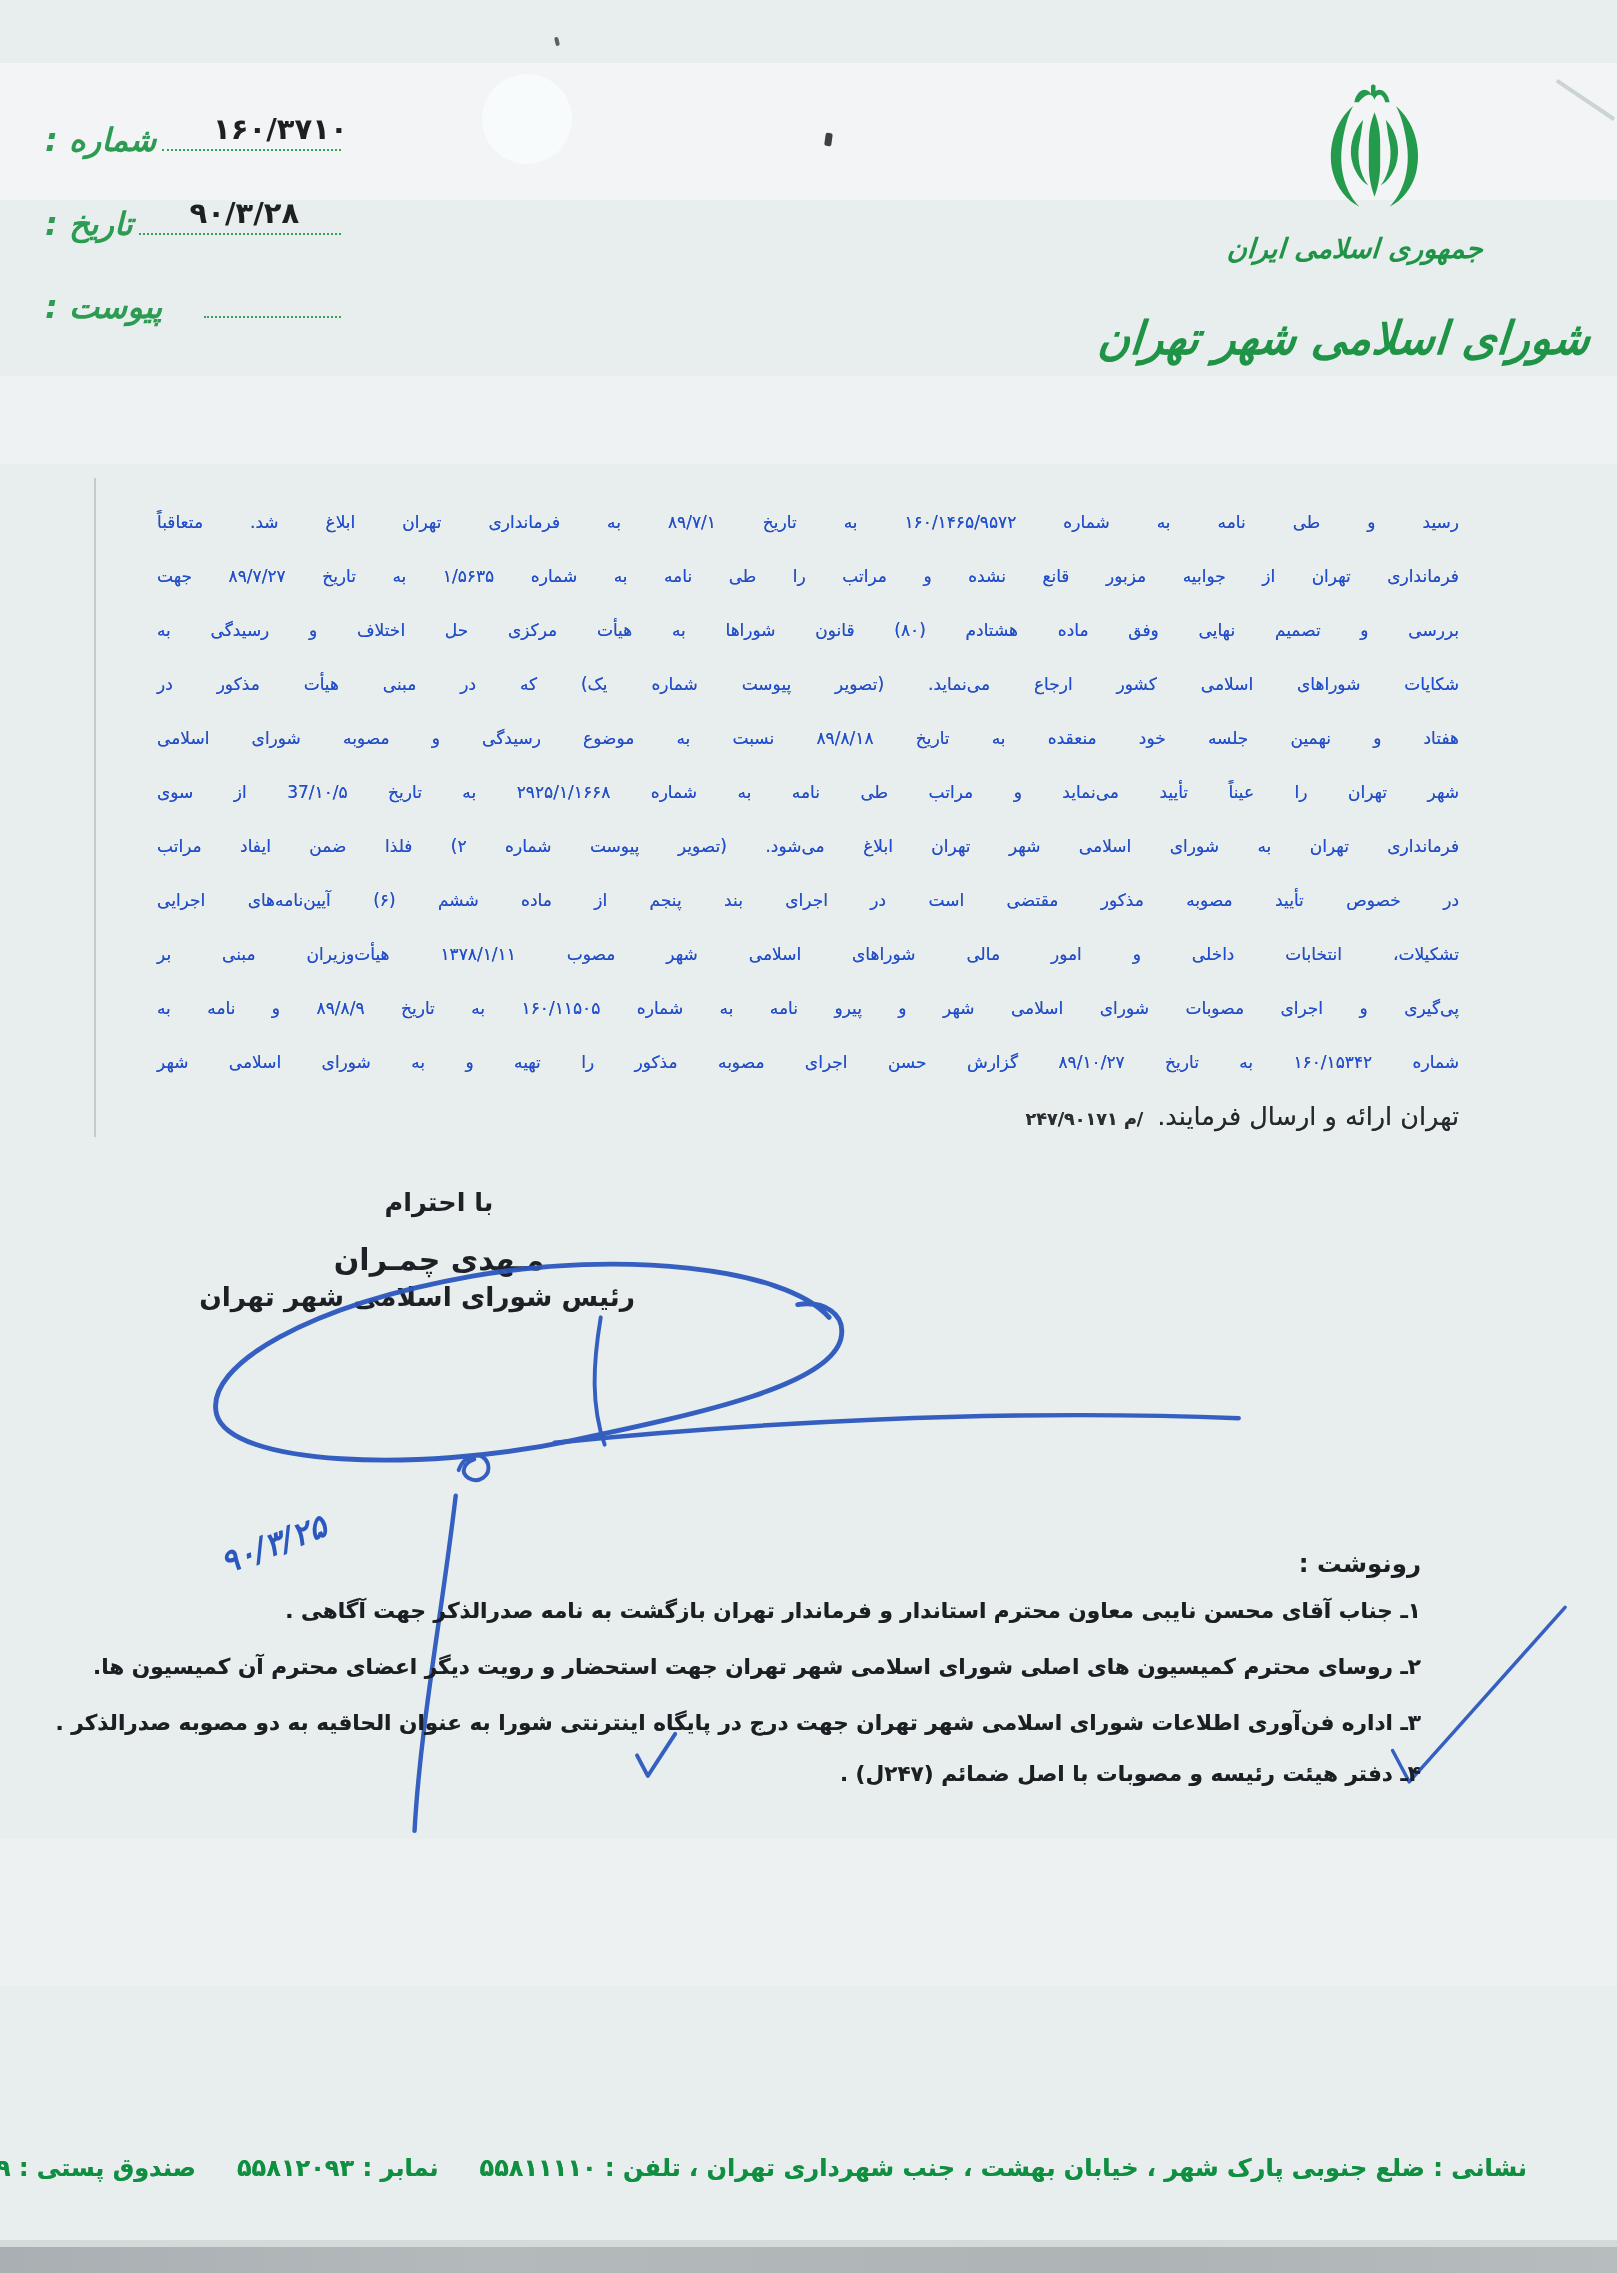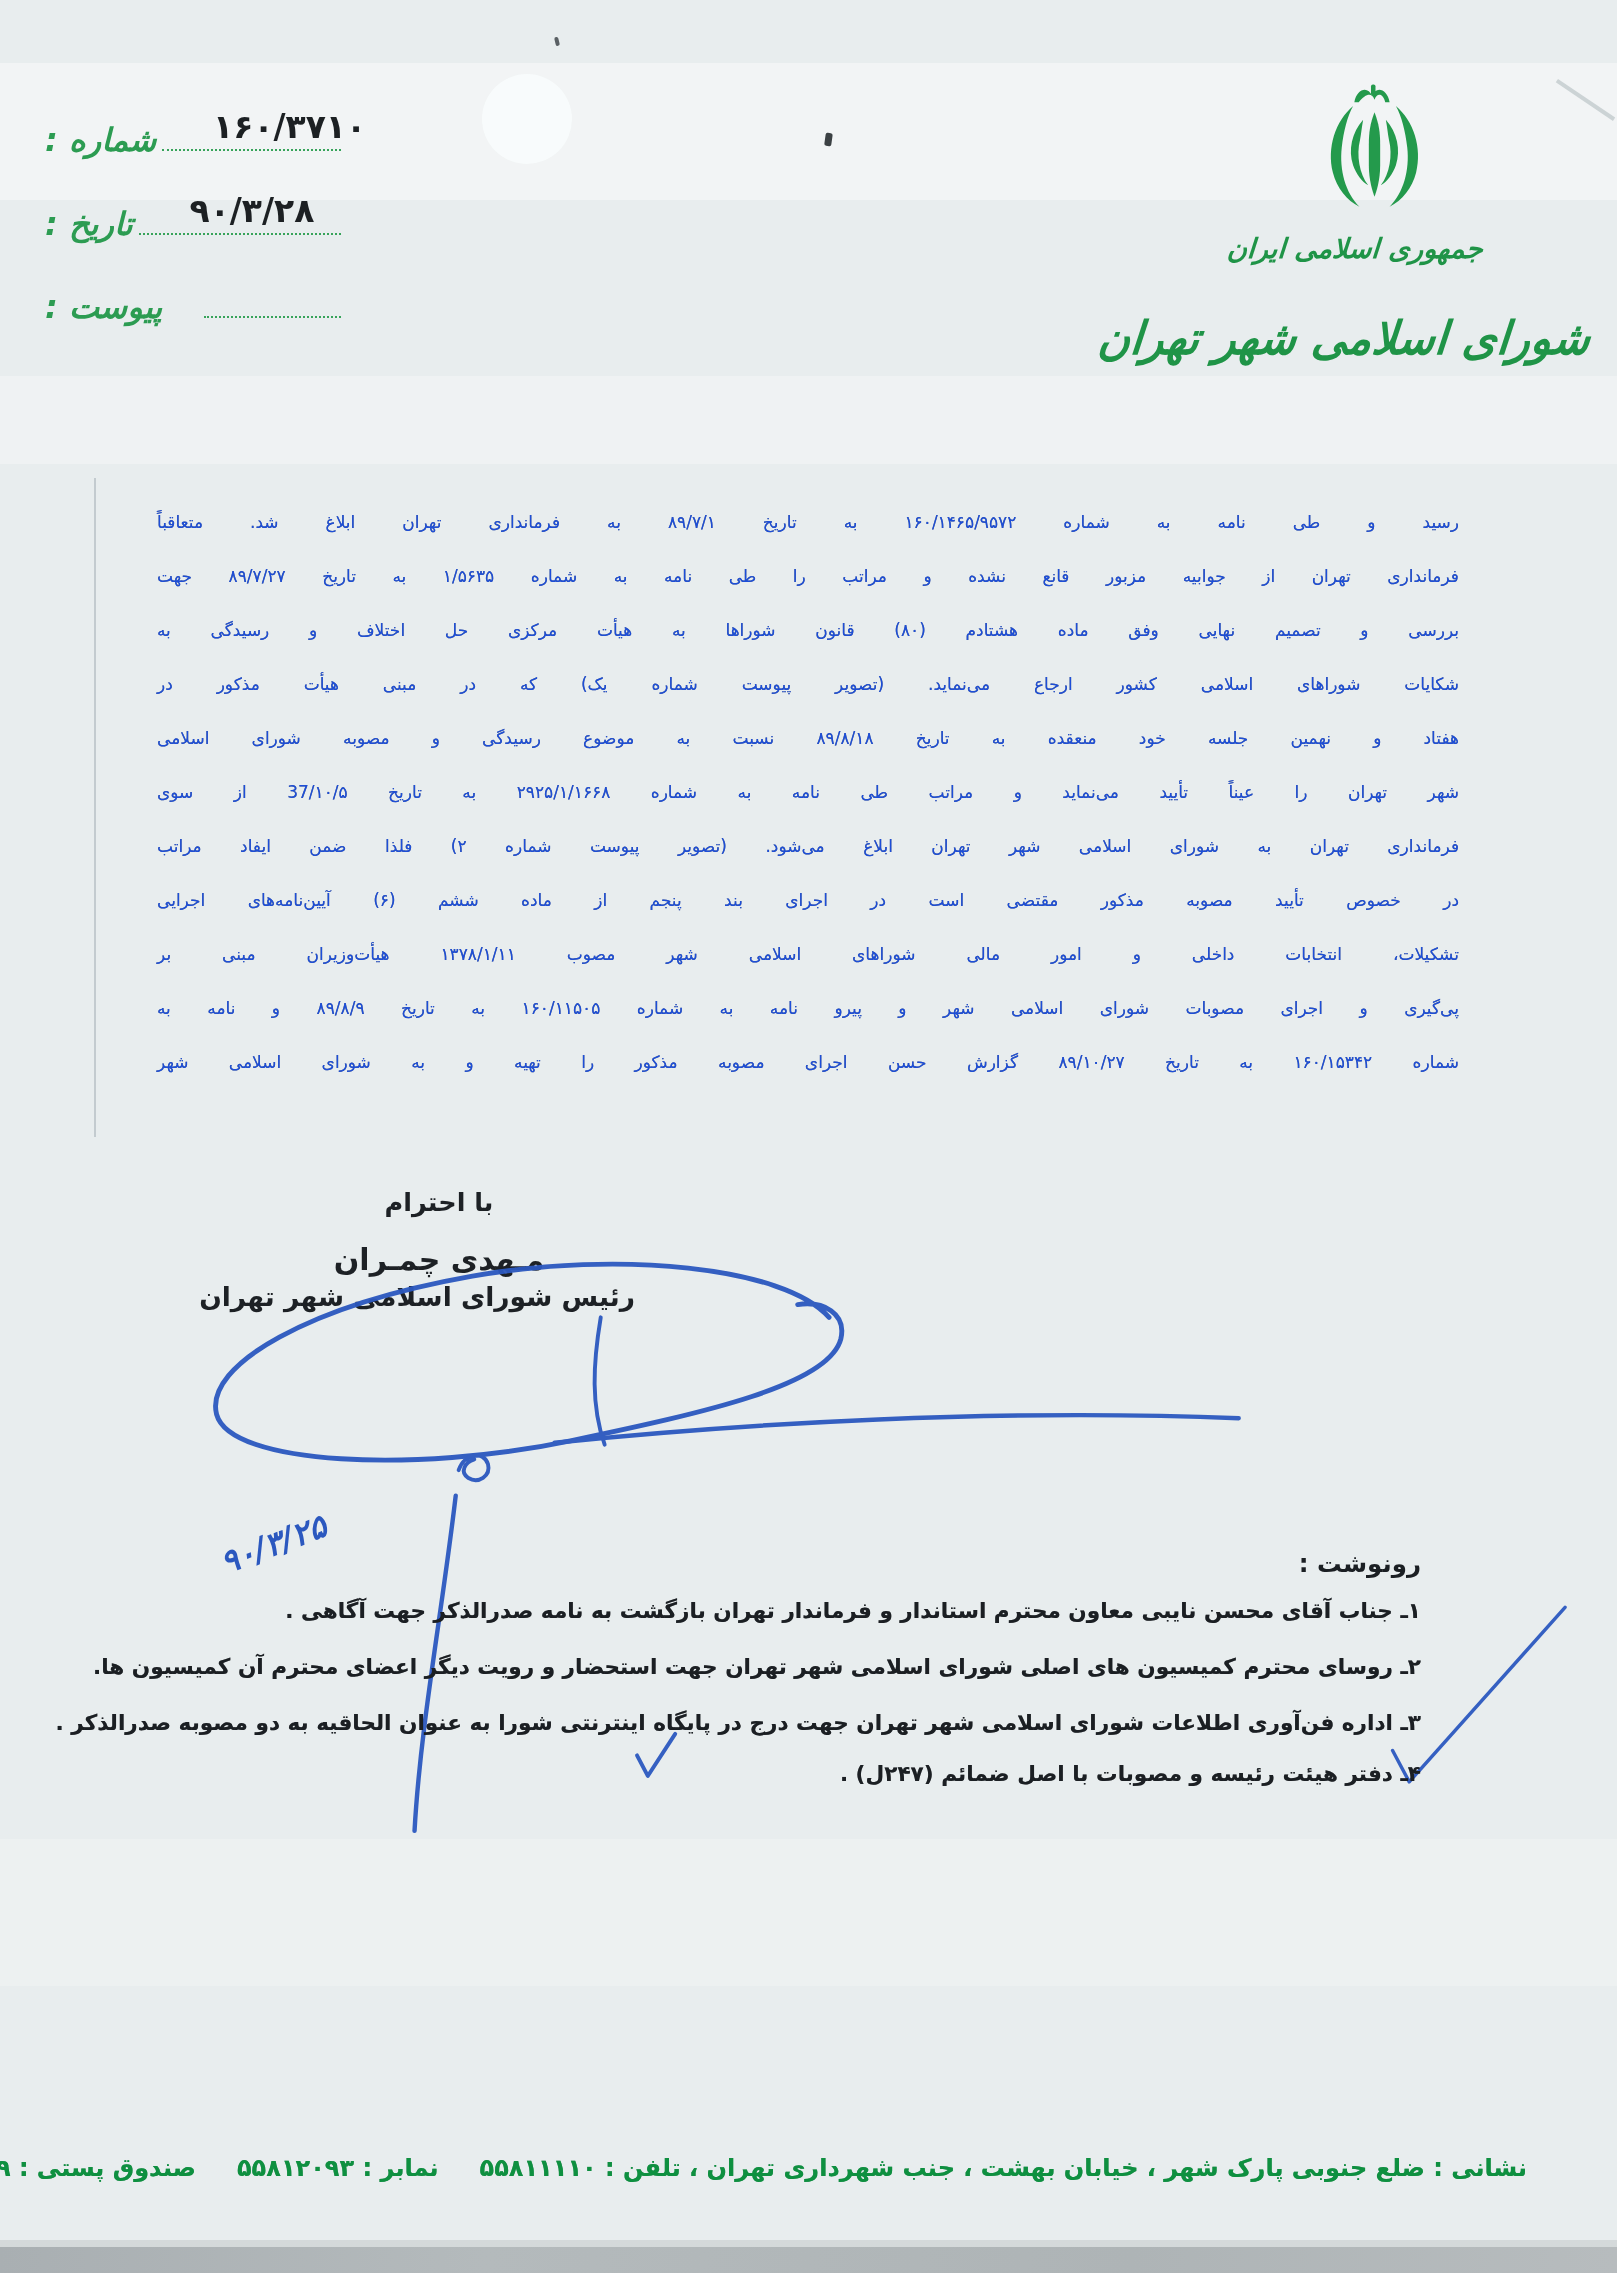--- a/index.html
+++ b/index.html
@@ -28,21 +28,21 @@
   .bottom-strip-edge{position:absolute; left:0; right:0; bottom:27.4px; height:6.9px;
     background:#d4d9da;}
 
   
   .meta-row{position:absolute; left:45px; width:296px; display:flex; align-items:flex-end;}
   .meta-row.r1{top:104px;}
   .meta-row.r2{top:188px;}
   .meta-row.r3{top:271px;gap:36px;}
   .meta-dots{flex:1 1 auto; height:45px; border-bottom:2.9px dotted #37a35a; position:relative;}
   .meta-value{position:absolute; left:51px; bottom:2.9px; font-weight:bold;
-    font-size:33px; color:#1c2023; white-space:nowrap; direction:ltr;}
+    font-size:29px; color:#1c2023; white-space:nowrap; direction:ltr;}
   .meta-label{color:#2c9c52; font-size:32px; font-weight:bold; font-style:italic;
     padding-right:5.9px; margin-bottom:-7.8px; white-space:nowrap;}
 
   
   .emblem{position:absolute; left:1308px; top:82px; width:133px; height:131px;}
   .republic-title{position:absolute; left:1218px; top:233px; width:274px; text-align:center;
     color:#1f9447; font-size:27.4px; font-weight:bold; font-style:italic; white-space:nowrap;
     transform:skewX(-4deg);}
   .council-title{position:absolute; left:1198px; top:312px; width:392px; text-align:center;
     color:#1f9447; font-size:44px; font-weight:bold; font-style:italic; white-space:nowrap;
@@ -138,20 +138,24 @@
     <div class="bline">فرمانداری تهران از جوابیه مزبور قانع نشده و مراتب را طی نامه به شماره ۱/۵۶۳۵ به تاریخ ۸۹/۷/۲۷ جهت</div>
     <div class="bline">بررسی و تصمیم نهایی وفق ماده هشتادم (۸۰) قانون شوراها به هیأت مرکزی حل اختلاف و رسیدگی به</div>
     <div class="bline">شکایات شوراهای اسلامی کشور ارجاع می‌نماید. (تصویر پیوست شماره یک) که در مبنی هیأت مذکور در</div>
     <div class="bline">هفتاد و نهمین جلسه خود منعقده به تاریخ ۸۹/۸/۱۸ نسبت به موضوع رسیدگی و مصوبه شورای اسلامی</div>
     <div class="bline">شهر تهران را عیناً تأیید می‌نماید و مراتب طی نامه به شماره ۲۹۲۵/۱/۱۶۶۸ به تاریخ 37/۱۰/۵ از سوی</div>
     <div class="bline">فرمانداری تهران به شورای اسلامی شهر تهران ابلاغ می‌شود. (تصویر پیوست شماره ۲) فلذا ضمن ایفاد مراتب</div>
     <div class="bline">در خصوص تأیید مصوبه مذکور مقتضی است در اجرای بند پنجم از ماده ششم (۶) آیین‌نامه‌های اجرایی</div>
     <div class="bline">تشکیلات، انتخابات داخلی و امور مالی شوراهای اسلامی شهر مصوب ۱۳۷۸/۱/۱۱ هیأت‌وزیران مبنی بر</div>
     <div class="bline">پی‌گیری و اجرای مصوبات شورای اسلامی شهر و پیرو نامه به شماره ۱۶۰/۱۱۵۰۵ به تاریخ ۸۹/۸/۹ و نامه به</div>
     <div class="bline">شماره ۱۶۰/۱۵۳۴۲ به تاریخ ۸۹/۱۰/۲۷ گزارش حسن اجرای مصوبه مذکور را تهیه و به شورای اسلامی شهر</div>
+    <div class="bline-last">
+      <span>تهران ارائه و ارسال فرمایند.</span>
+      <span class="ref-note">/م ۲۴۷/۹۰۱۷۱</span>
+    </div>
   </div>
 
   <div class="sig-block">
     <div class="sig-salutation">با احترام</div>
     <div class="sig-name">مـهدی چمـران</div>
     <div class="sig-title">رئیس شورای اسلامی شهر تهران</div>
   </div>
 
   <svg class="ink-overlay" viewBox="0 0 1650 2320" xmlns="http://www.w3.org/2000/svg">
     <g fill="none" stroke-linecap="round" stroke-linejoin="round" opacity="0.95" stroke="#2b58bf">

